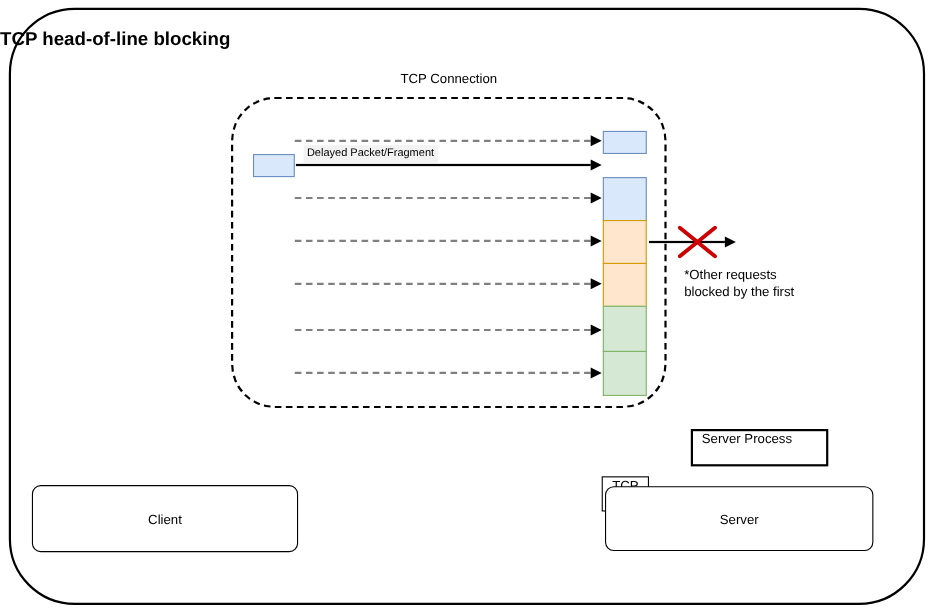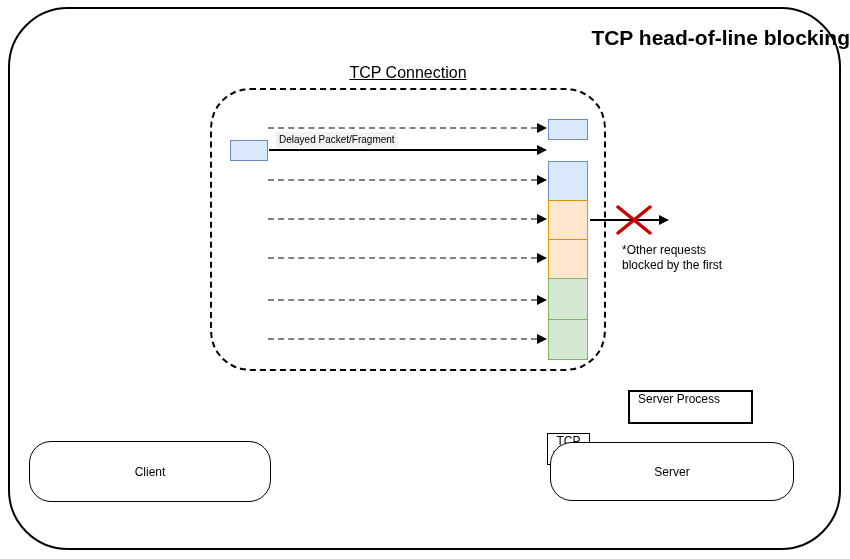--- a/index.html
+++ b/index.html
@@ -8,26 +8,26 @@
 
   .abs { position: absolute; }
 
   .frame {
     left: 8px; top: 7px; width: 833px; height: 543px;
     border: 2px solid #000; border-radius: 60px;
   }
 
   .title {
     left: 0; top: 26px; width: 100%;
-    text-align: right; font-size: 21px; font-weight: bold;
+    text-align: left; font-size: 17px; font-weight: bold;
   }
 
   .conn-label {
     left: 210px; top: 64px; width: 396px;
-    text-align: center; font-size: 16px; text-decoration: underline;
+    text-align: center; font-size: 12px;
   }
 
   .dashed-box {
     left: 210px; top: 88px; width: 396px; height: 283px;
     border: 2px dashed #000; border-radius: 40px;
   }
 
   .pkt { border: 1px solid; }
   .pkt.blue   { background: var(--blue-fill);   border-color: var(--blue-stroke); }
 
@@ -74,21 +74,21 @@
   }
 
   .server-process-box {
     left: 628px; top: 390px; width: 125px; height: 34px;
     border: 2px solid #000; background: #fff;
     display: flex; align-items: flex-start; padding-left: 8px;
     font-size: 12px;
   }
 
   .rounded-node {
-    border: 1px solid #000; border-radius: 22px; background: #fff;
+    border: 1px solid #000; border-radius: 8px; background: #fff;
     display: flex; align-items: center; justify-content: center;
     font-size: 12px;
   }
   .client-box { left: 29px;  top: 441px; width: 242px; height: 61px; }
   .server-box { left: 550px; top: 442px; width: 244px; height: 59px; }
 
   .x-svg { left: 616px; top: 205px; }
 </style>
 </head>
 <body>

